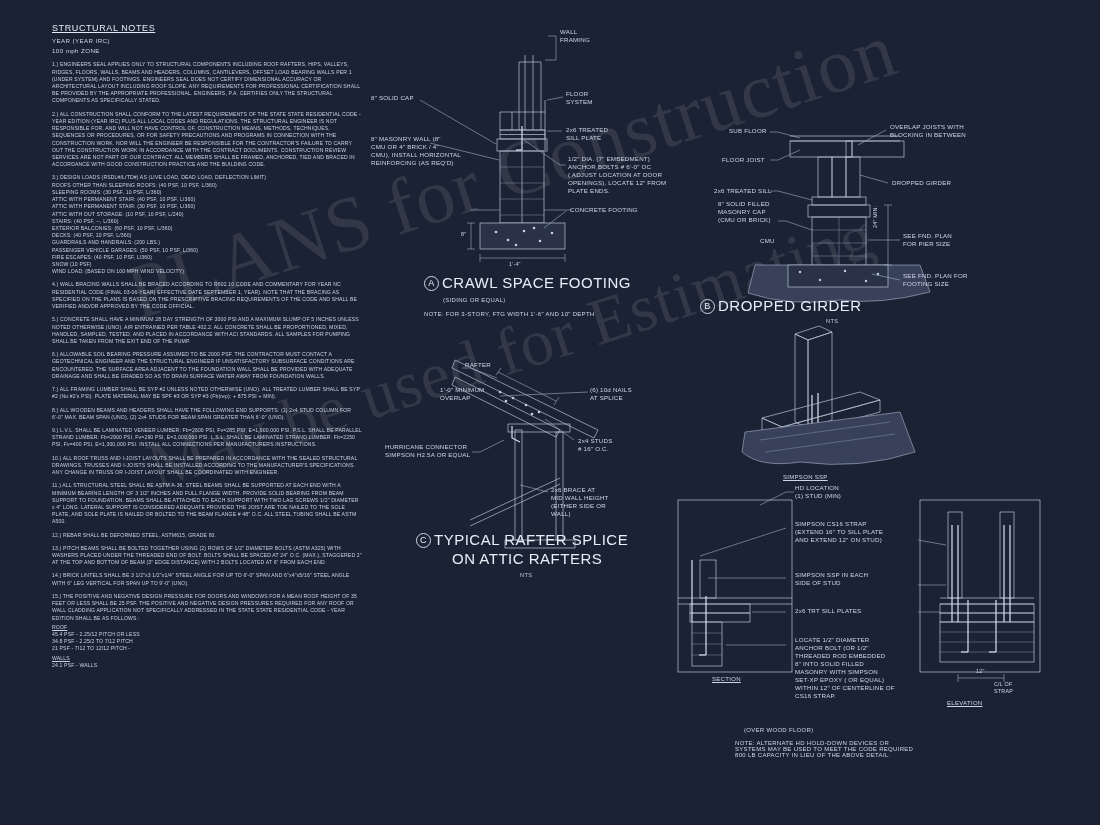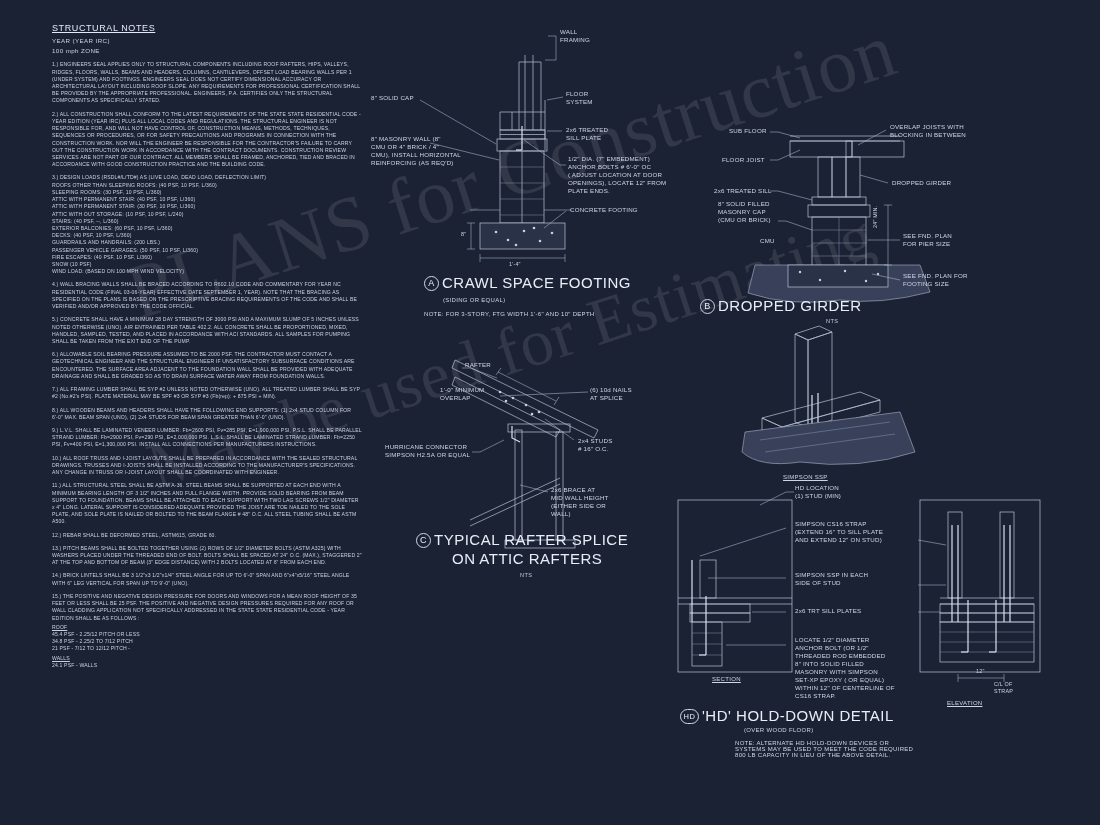--- a/index.html
+++ b/index.html
@@ -427,21 +427,18 @@
 MASONRY WITH SIMPSON
 SET-XP EPOXY ( OR EQUAL)
 WITHIN 12" OF CENTERLINE OF
 CS16 STRAP.</div>
   <div class="lbl sm" style="left:976px;top:668px">12"</div>
   <div class="lbl sm" style="left:994px;top:681px;white-space:pre">C/L OF
 STRAP</div>
   <div class="cap under" style="left:712px;top:676px">SECTION</div>
   <div class="cap under" style="left:947px;top:700px">ELEVATION</div>
 
-  <div class="ttl" style="left:680px;top:707px">
-    <span class="bub" style="width:17px;border-radius:9px;font-size:7.5px">HD</span><span>'HD' HOLD-DOWN DETAIL</span>
-  </div>
   <div class="cap" style="left:744px;top:727px">(OVER WOOD FLOOR)</div>
   <div class="cap" style="left:735px;top:740px;white-space:pre">NOTE: ALTERNATE HD HOLD-DOWN DEVICES OR
 SYSTEMS MAY BE USED TO MEET THE CODE REQUIRED
 800 LB CAPACITY IN LIEU OF THE ABOVE DETAIL.</div>
 
 </div>
 
 </body></html>

